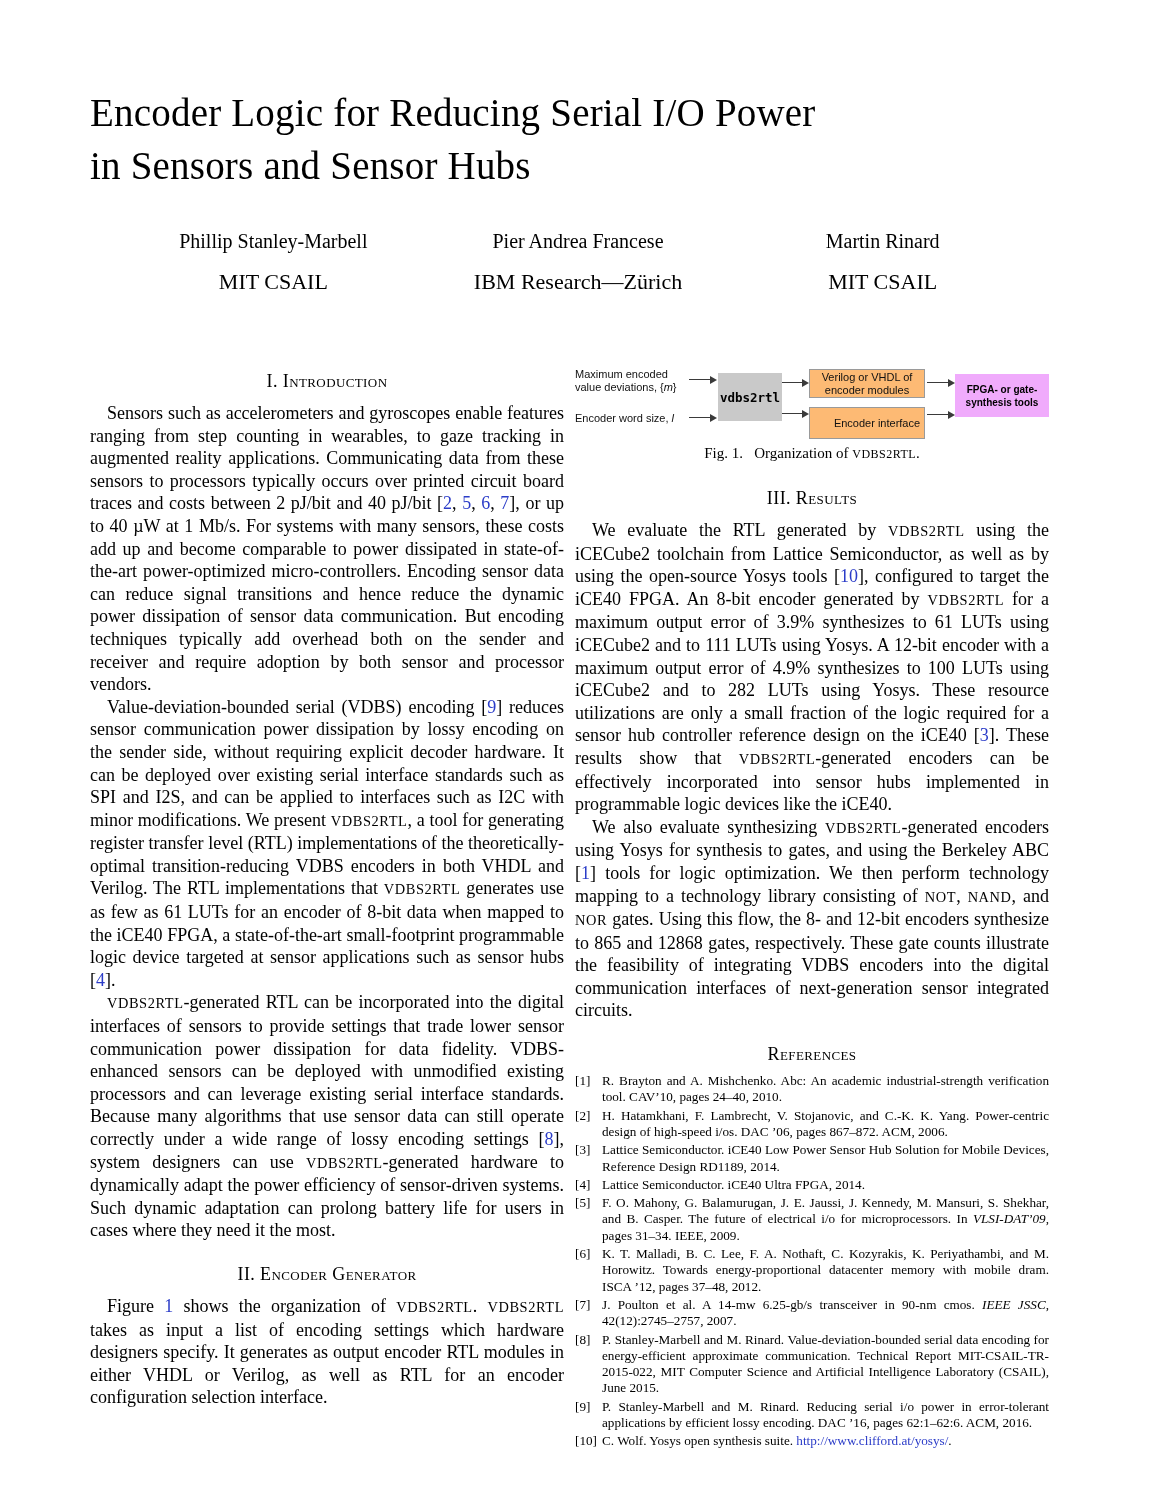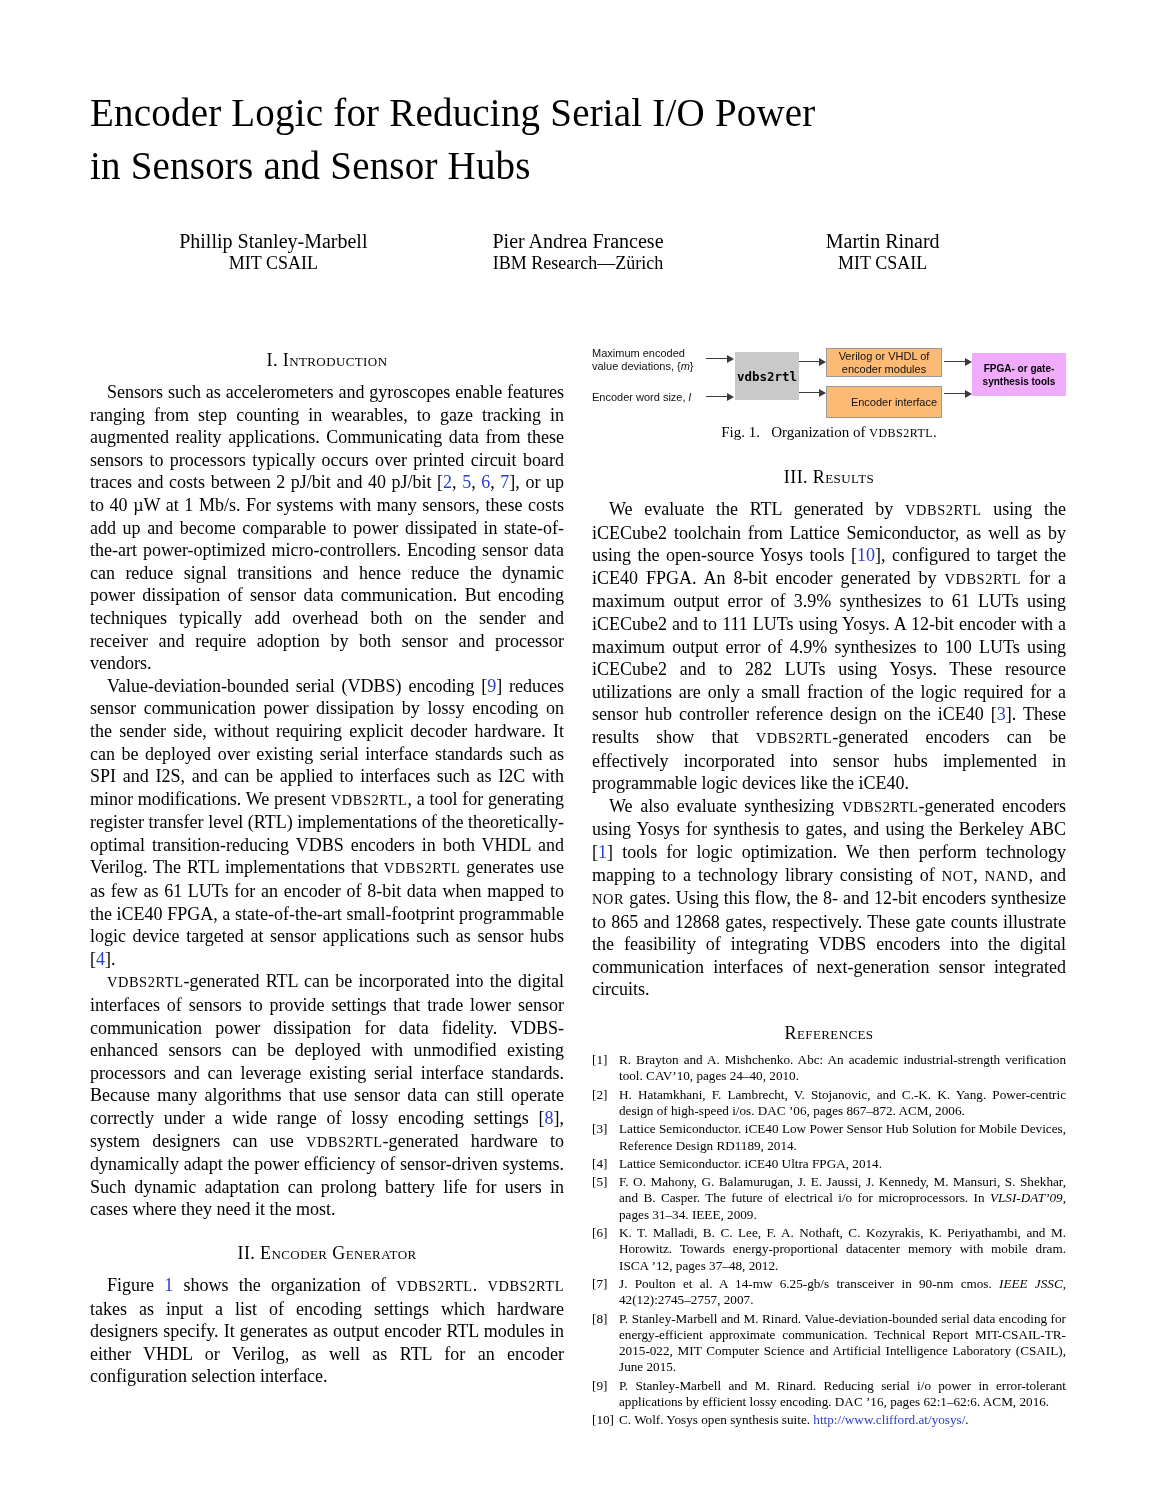--- a/index.html
+++ b/index.html
@@ -10,23 +10,23 @@
     font-family:"Liberation Serif","DejaVu Serif",serif;
     color:#000;
   }
   .page { padding:86px 90px 0 90px; }
 
   .title { font-size:39px; line-height:53px; font-weight:400; text-align:left; margin:0; letter-spacing:0.2px; }
 
   .authors { display:flex; margin-top:38px; padding:0 55px;gap:48px; }
   .author { flex:1; text-align:center; }
   .author-name { font-size:20px; }
-  .author-affil { font-size:18px; margin-top:0; }
-
-  .columns { display:flex; gap:28px; margin-top:70px; }
+  .author-affil { font-size:22px; margin-top:16px; }
+
+  .columns { display:flex; gap:11px; margin-top:70px; }
   .col { width:474px; }
 
   .heading {
     text-align:center; font-size:18px; font-weight:400;
     font-variant:small-caps; letter-spacing:0.4px;
     margin:22px 0 10px 0;
   }
   .col > .heading:first-child { margin-top:6px; }
 
   .para {

